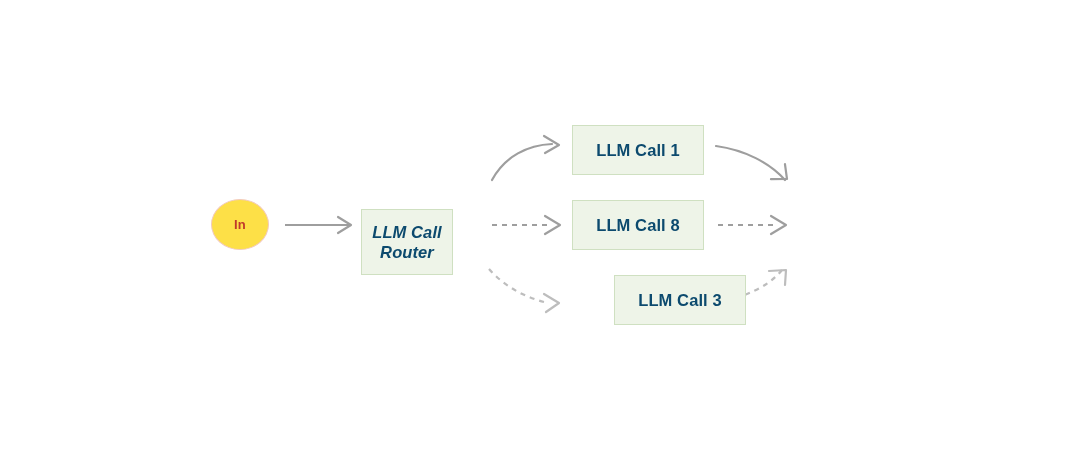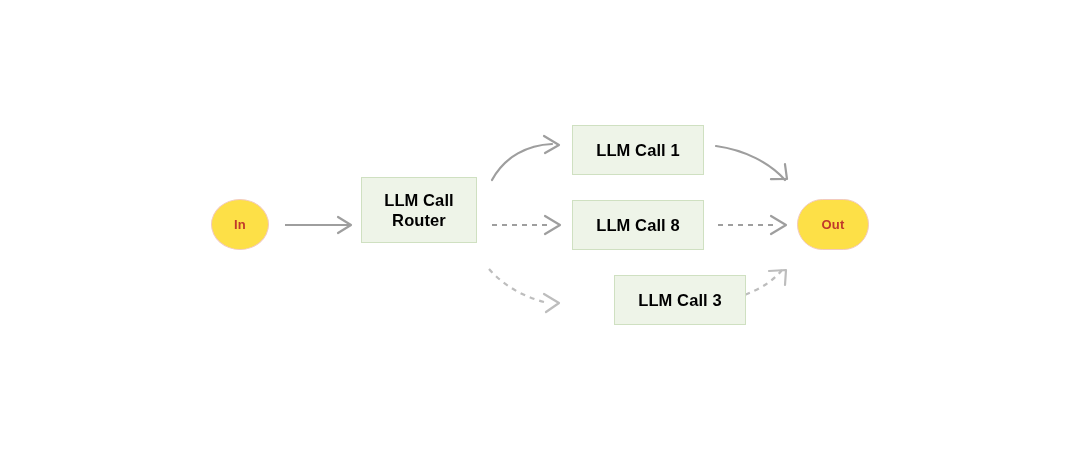--- a/index.html
+++ b/index.html
@@ -53,30 +53,31 @@
   .terminal-out {
     left: 797px;
     top: 199px;
     width: 72px;
     height: 51px;
     border-radius: 26px;
   }
   .process {
     background: #eef4e8;
     border: 1.2px solid #cfe0c1;
-    color: #000000;
+    color: #0c4a6e;
     font-weight: bold;
     font-size: 16.5px;
     letter-spacing: 0.1px;
   }
   .router {
     left: 361px;
-    top: 177px;
-    width: 116px;
+    top: 209px;
+    width: 92px;
     height: 66px;
+    font-style: italic;
   }
   .call {
     left: 572px;
     width: 132px;
     height: 50px;
   }
   .call-1 { top: 125px; }
   .call-2 { top: 200px; }
   .call-3 { top: 275px; margin-left: 42px; }
 </style>
@@ -140,17 +141,14 @@
   </div>
 
   <div class="node process call call-2">
     <span>LLM Call 8</span>
   </div>
 
   <div class="node process call call-3">
     <span>LLM Call 3</span>
   </div>
 
-  <div class="node terminal terminal-out">
-    <span>Out</span>
-  </div>
 
 </div>
 
 </body></html>

